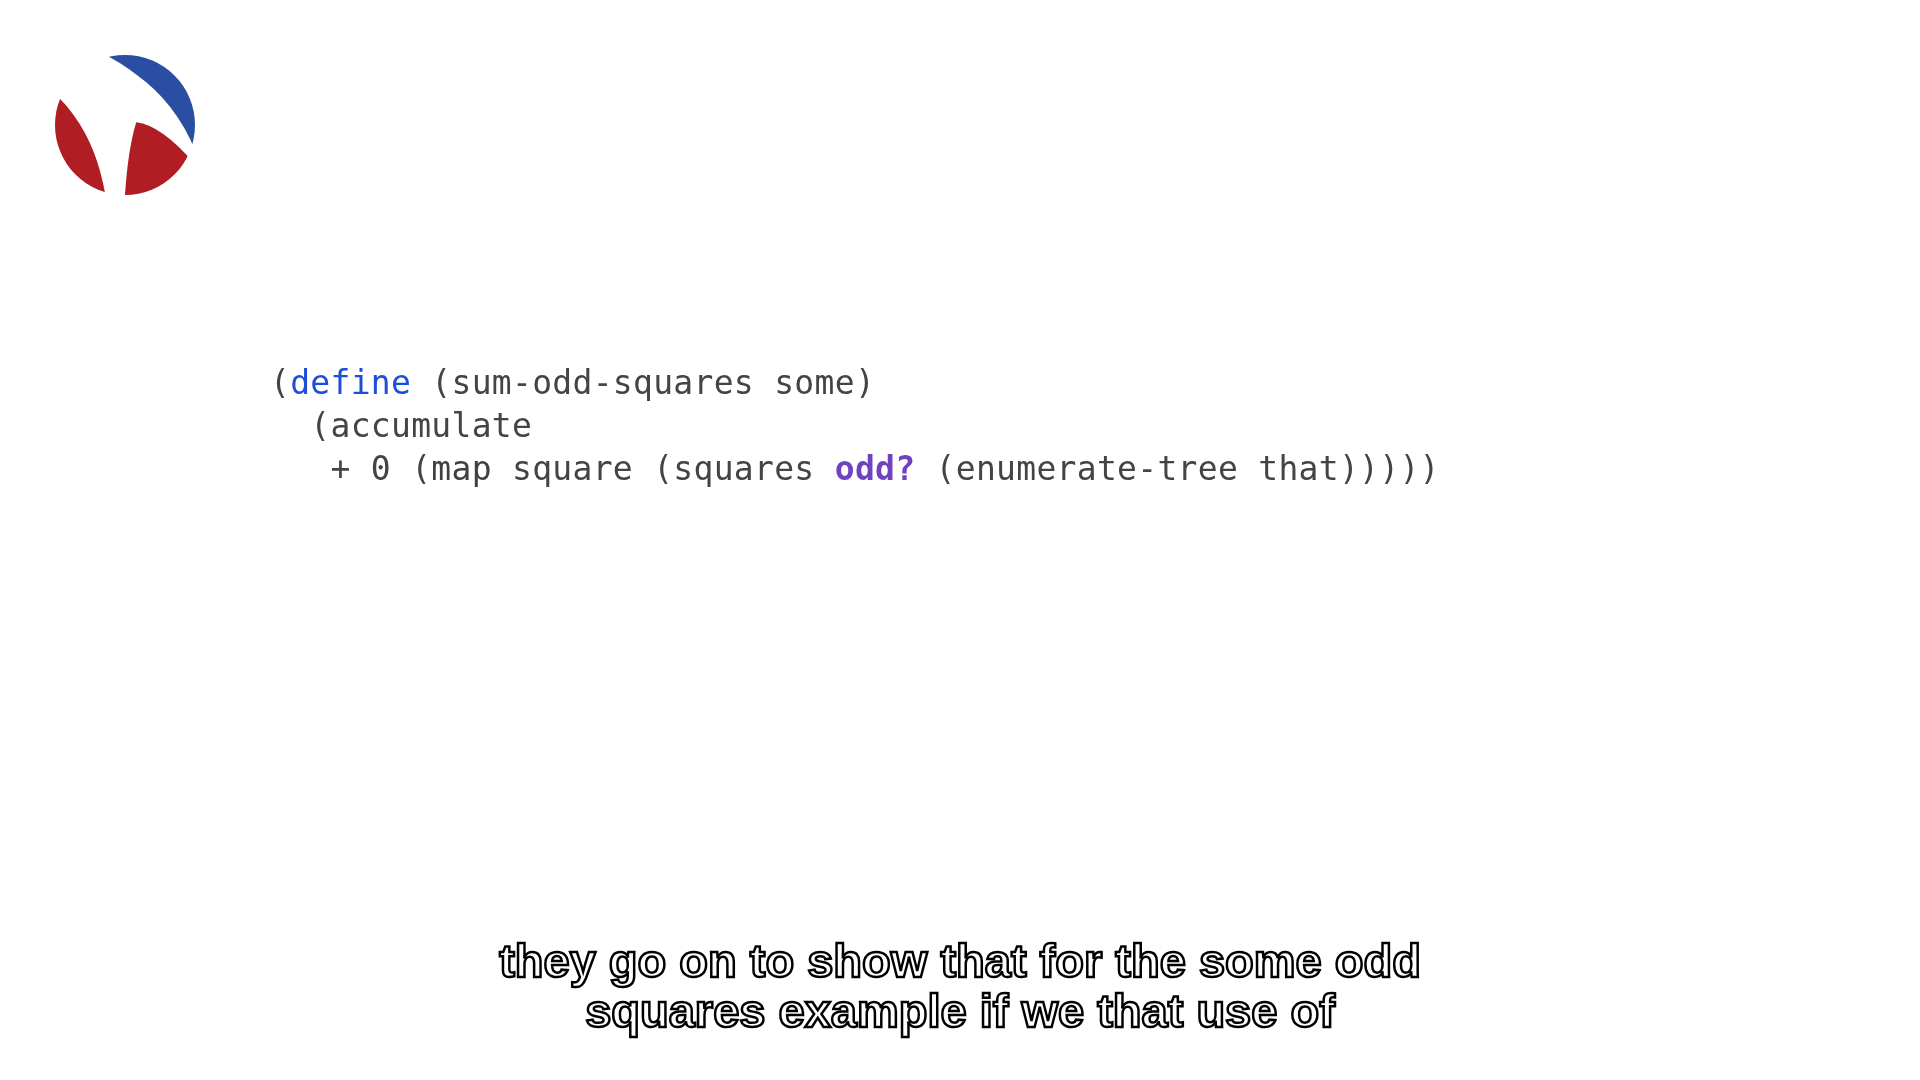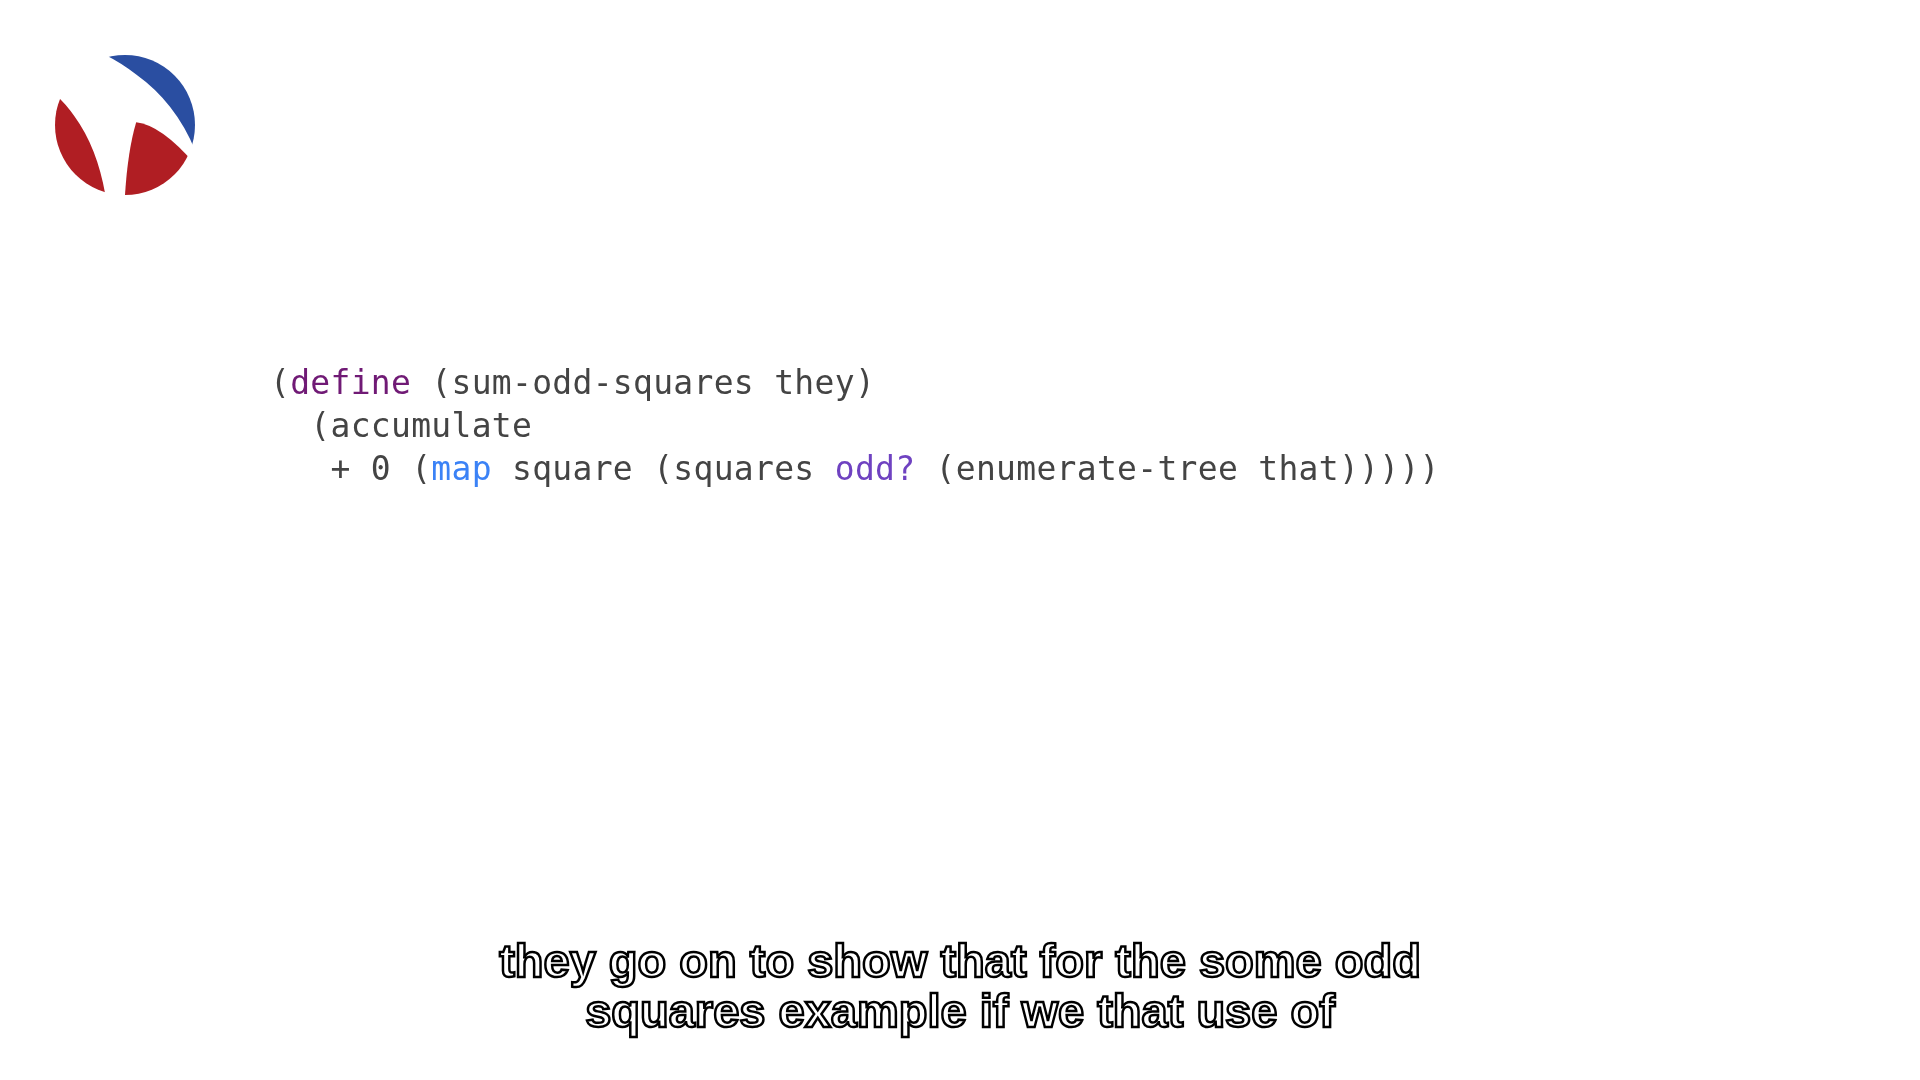--- a/index.html
+++ b/index.html
@@ -22,23 +22,23 @@
   .code-block {
     position: absolute;
     top: 362px;
     left: 270px;
     font-size: 33px;
     line-height: 1.3;
     color: #444;
     white-space: pre;
     letter-spacing: 0.3px;
   }
-  .kw-define { color: #701a75; }
-  .kw-map    { color: #3b82f6; }
-  .kw-odd    { color: #6f42c1; }
+  .kw-define { color: #1d4ed8; }
+  .kw-map    { color: #404040; }
+  .kw-odd    { color: #6f42c1; font-weight: bold; }
   .subtitle {
     position: absolute;
     bottom: 45px;
     left: 50%;
     transform: translateX(-50%);
     font-family: Arial, Helvetica, sans-serif;
     font-size: 47px;
     font-weight: 700;
     text-align: center;
     color: #ffffff;
@@ -63,20 +63,20 @@
 
       <path d="M 36 0 L 100 0 L 100 68 Q 86 34 58 14 Q 48 6 36 0 Z" fill="#2a4ea1"></path>
 
       <path d="M 0 28 L 0 100 L 36 100 Q 30 66 14 44 Q 8 35 0 28 Z" fill="#b01e23"></path>
 
       <path d="M 50 100 L 100 100 L 100 78 Q 76 50 58 48 Q 52 68 50 100 Z" fill="#b01e23"></path>
     </g>
   </svg>
 </div>
 
-<div class="code-block"><span><span>(</span><span class="kw-define">define</span><span> (sum-odd-squares they)</span></span>
+<div class="code-block"><span><span>(</span><span class="kw-define">define</span><span> (sum-odd-squares some)</span></span>
 <span>  (accumulate</span>
 <span><span>   + 0 (</span><span class="kw-map">map</span><span> square (squares </span><span class="kw-odd">odd?</span><span> (enumerate-tree that)))))</span></span></div>
 
 <div class="subtitle">
   <div>they go on to show that for the some odd</div>
   <div>squares example if we that use of</div>
 </div>
 
 </body></html>

